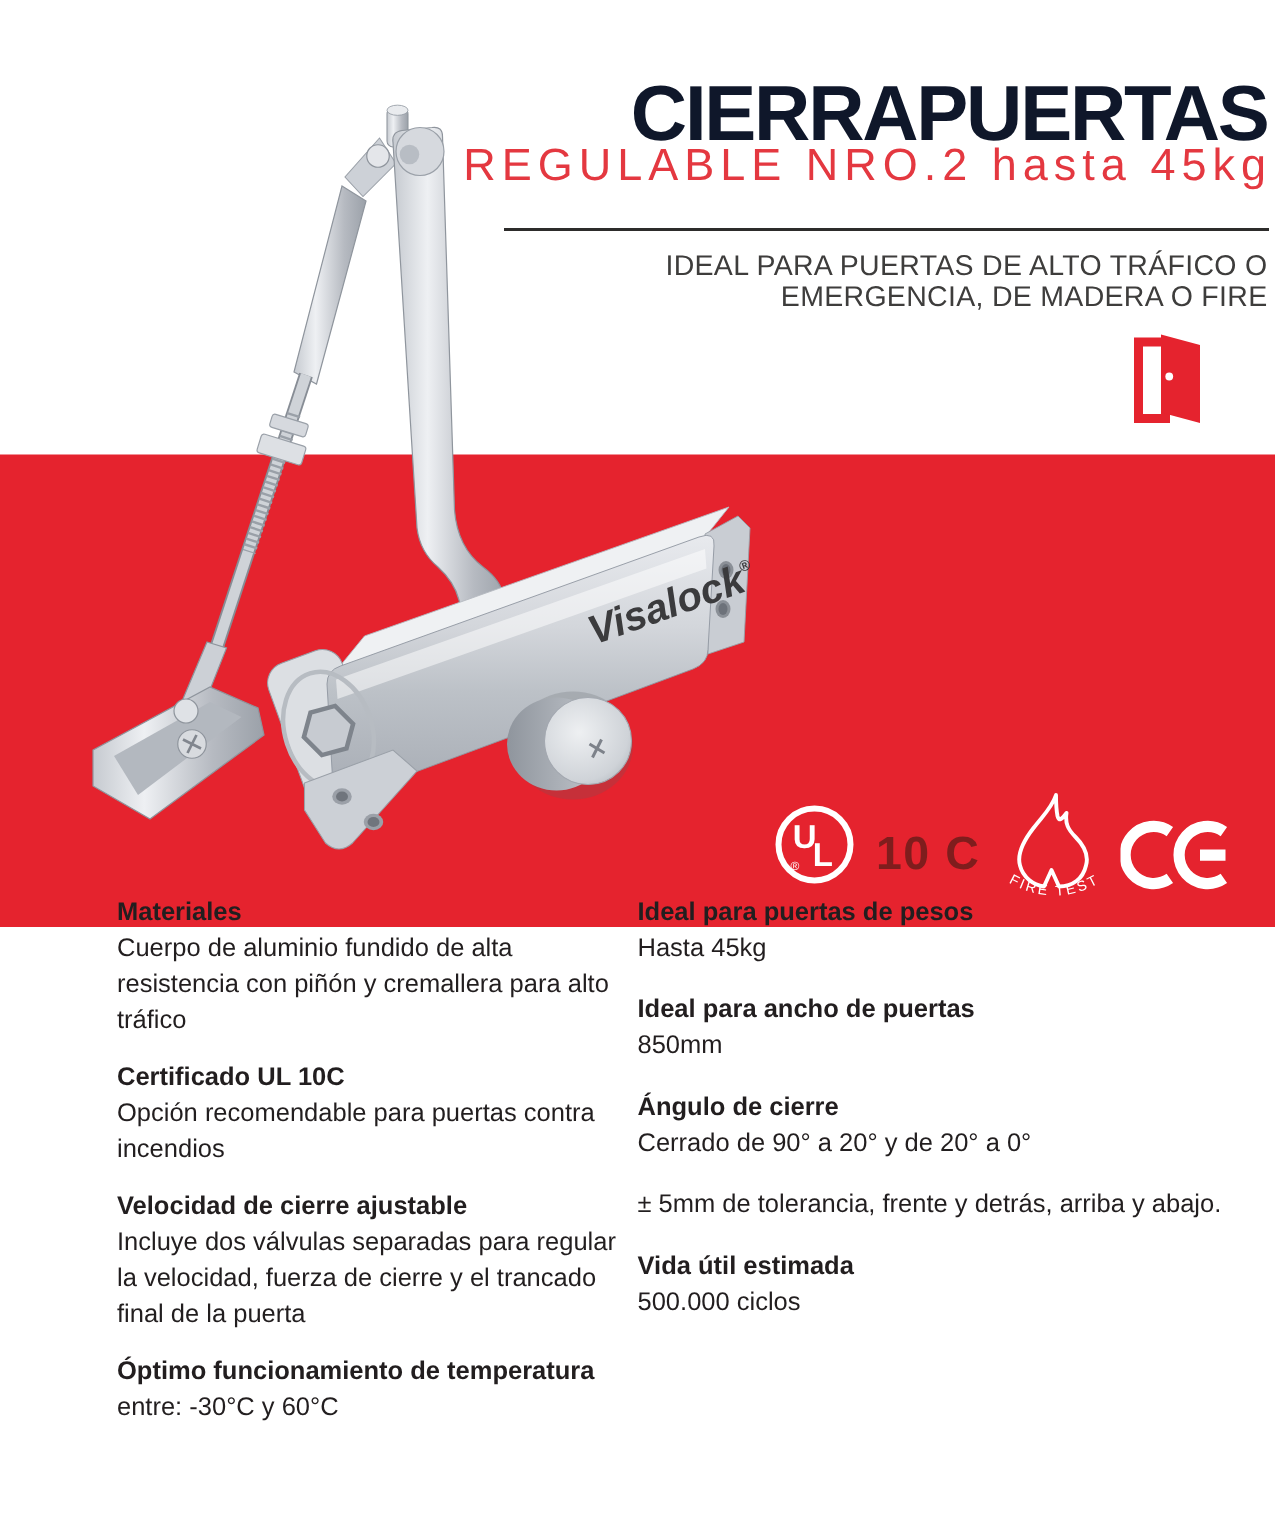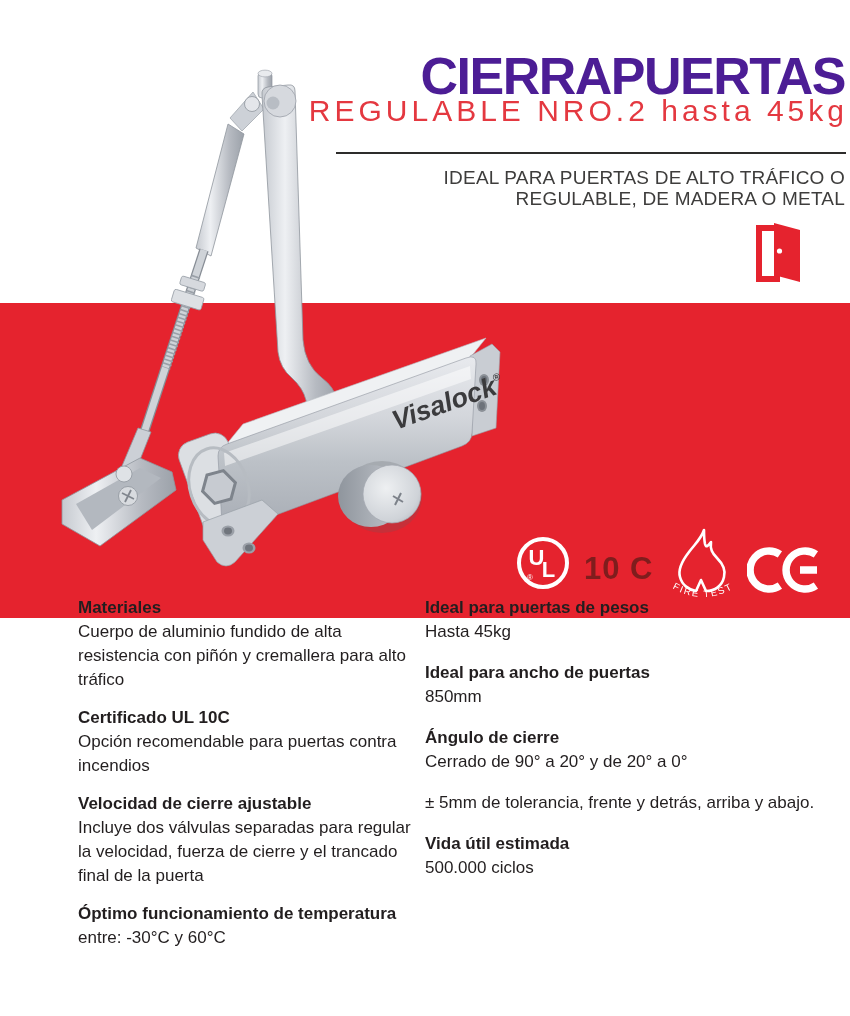--- a/index.html
+++ b/index.html
@@ -1,20 +1,20 @@
 <!DOCTYPE html>
 <html><head>
 <meta charset="utf-8">
 <style>
   html,body{margin:0;padding:0;background:#fff;}
   .page{position:relative;width:850px;height:1016px;background:#ffffff;overflow:hidden;
         font-family:"Liberation Sans",sans-serif;color:#221e1f;}
   .band{position:absolute;left:0;top:303px;width:850px;height:315px;background:#e5232e;}
   .title{position:absolute;top:50px;right:5px;margin:0;font-size:52px;line-height:1;
-         font-weight:bold;letter-spacing:-1.5px;color:#4c1d95;white-space:nowrap;}
+         font-weight:bold;letter-spacing:-1.5px;color:#0f172a;white-space:nowrap;}
   .subtitle{position:absolute;top:94px;right:2px;margin:0;font-size:30px;line-height:1.1;
             font-weight:400;letter-spacing:4px;color:#e43840;white-space:nowrap;}
   .rule{position:absolute;left:336px;top:152px;width:510px;height:2px;background:#2d2c2b;}
   .tagline{position:absolute;top:167px;right:5px;margin:0;text-align:right;
            font-size:19px;line-height:21px;letter-spacing:.2px;color:#3e3d3c;font-weight:400;}
   .door-icon{position:absolute;left:752px;top:220px;}
   .product{position:absolute;left:0;top:10px;}
   .ul-icon{position:absolute;left:514px;top:534px;}
   .rating{position:absolute;left:584px;top:551px;margin:0;color:#7f1d1d;font-weight:bold;
           font-size:31px;letter-spacing:1px;white-space:nowrap;}
@@ -33,21 +33,21 @@
 
 <div class="page">
 
   <div class="band"></div>
 
   <h1 class="title">CIERRAPUERTAS</h1>
   <h2 class="subtitle">REGULABLE NRO.2 hasta 45kg</h2>
   <div class="rule"></div>
   <p class="tagline">
     <span>IDEAL PARA PUERTAS DE ALTO TRÁFICO O</span><br>
-    <span>REGULABLE, DE MADERA O METAL</span>
+    <span>EMERGENCIA, DE MADERA O FIRE</span>
   </p>
 
   <svg class="door-icon" width="52" height="66" viewBox="0 0 52 66" aria-label="open-door">
     <rect x="7" y="8" width="18" height="51" fill="#ffffff" stroke="#e5232e" stroke-width="6"></rect>
     <polygon points="22,3 48,10 48,62 22,55" fill="#e5232e"></polygon>
     <circle cx="27.5" cy="31" r="2.6" fill="#ffffff"></circle>
   </svg>
 
   <svg class="product" width="520" height="590" viewBox="0 10 520 590">
     <defs>

